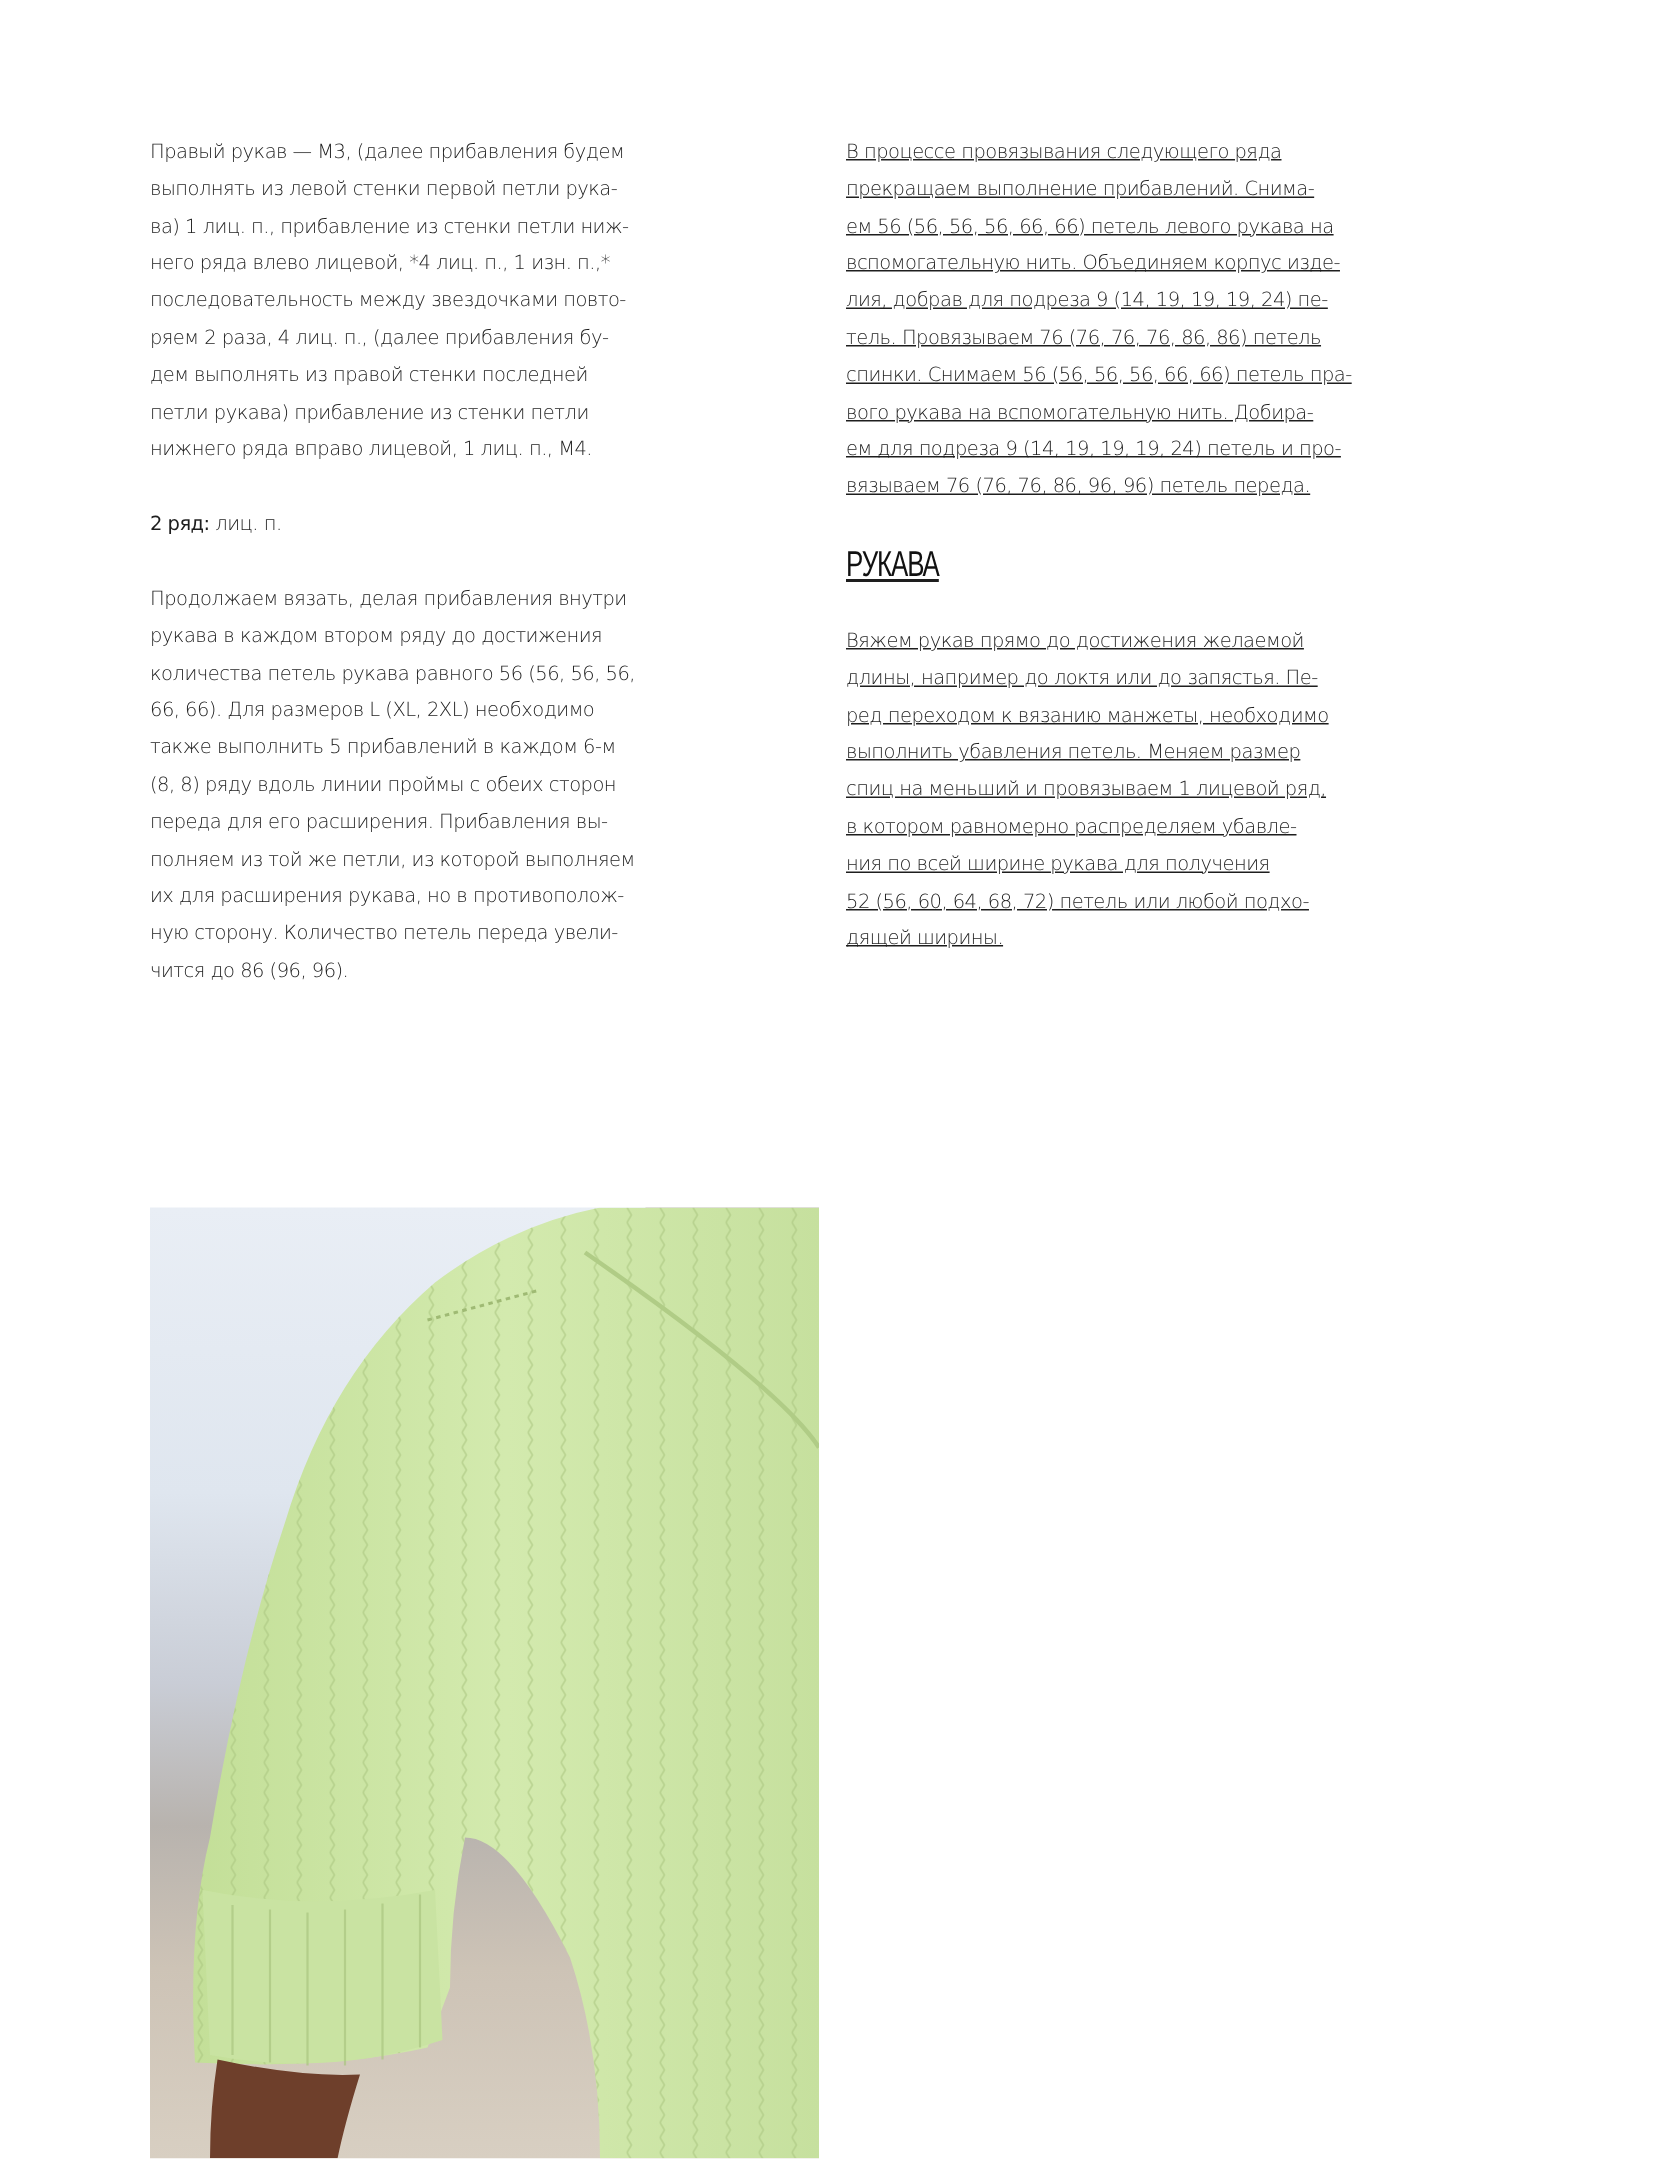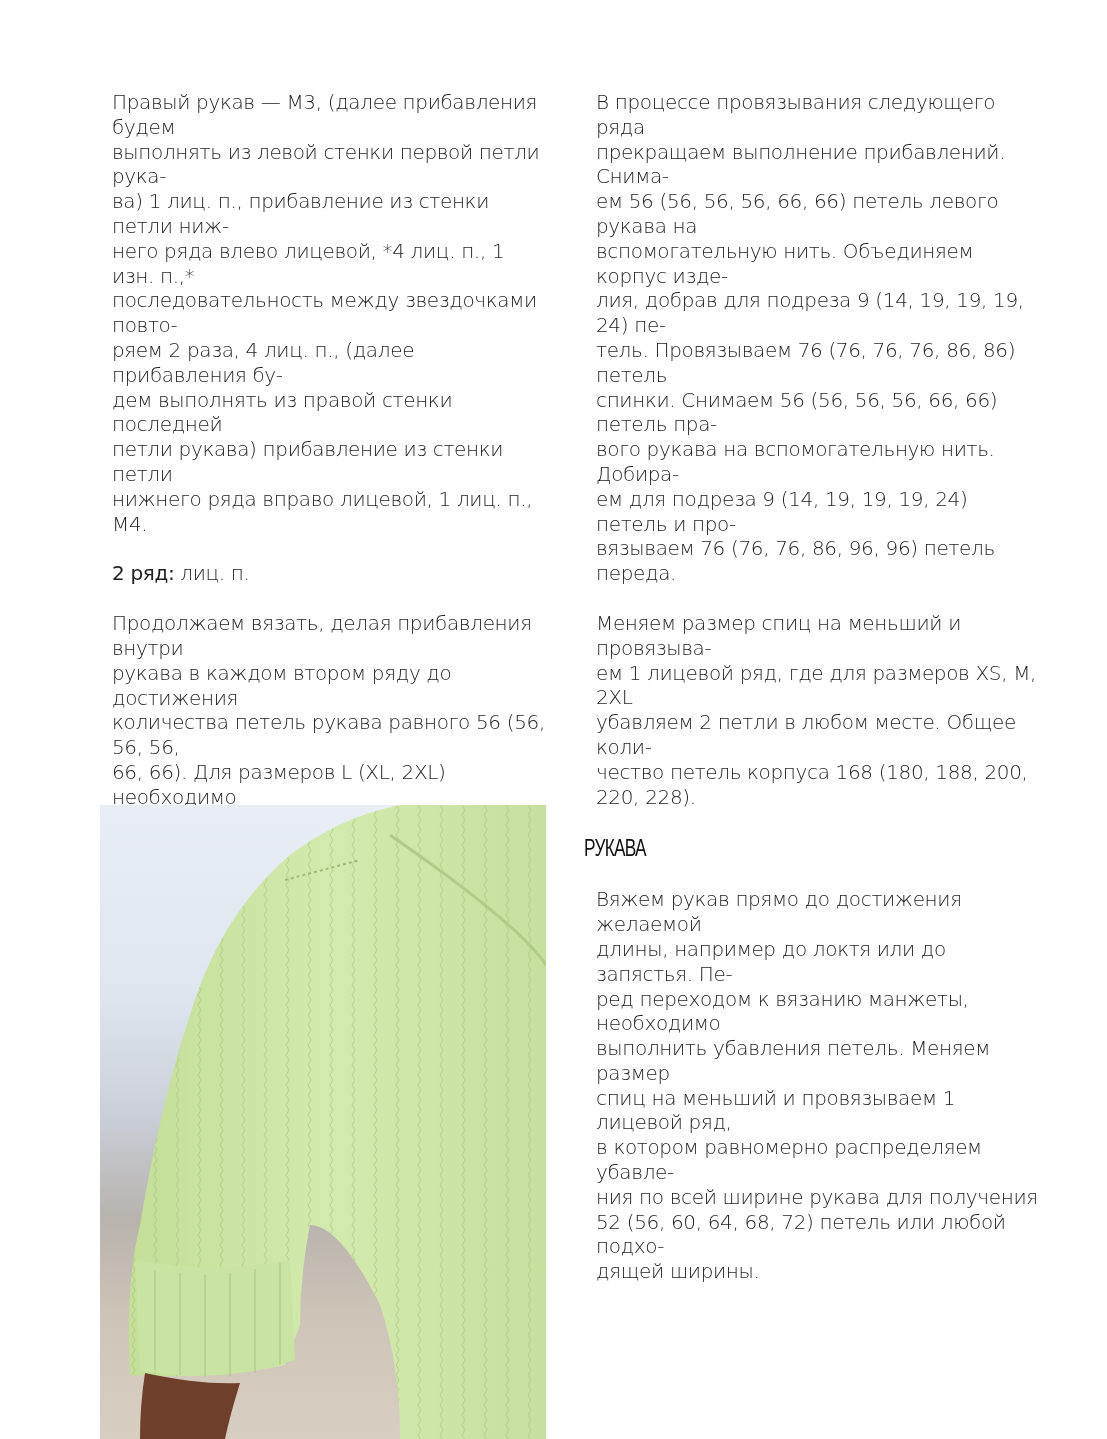--- a/index.html
+++ b/index.html
@@ -13,24 +13,24 @@
       position: relative;
       overflow: hidden;
       font-family: "DejaVu Sans", sans-serif;
       color: #1e1e1e;
     }
     .col {
       position: absolute;
       top: 90px;
     }
     .col-left { left: 100px; width: 450px; }
-    .col-right { left: 584px; width: 460px; }
+    .col-right { left: 564px; width: 460px; text-decoration: underline; }
     p {
-      margin: 0 0 25px 12px;
-      font-size: 20px;
+      margin: 0 0 25px 0;
+      font-size: 13px;
       line-height: 24.8px;
       letter-spacing: -0.35px;
       font-weight: 300;
       white-space: pre-line;
     }
     p b { font-weight: normal; }
     h2 {
       margin: 12px 0 25px 0;
       font-family: "Liberation Sans", sans-serif;
       font-size: 24px;
@@ -83,24 +83,20 @@
   <p>В процессе провязывания следующего ряда
 прекращаем выполнение прибавлений. Снима-
 ем 56 (56, 56, 56, 66, 66) петель левого рукава на
 вспомогательную нить. Объединяем корпус изде-
 лия, добрав для подреза 9 (14, 19, 19, 19, 24) пе-
 тель. Провязываем 76 (76, 76, 76, 86, 86) петель
 спинки. Снимаем 56 (56, 56, 56, 66, 66) петель пра-
 вого рукава на вспомогательную нить. Добира-
 ем для подреза 9 (14, 19, 19, 19, 24) петель и про-
 вязываем 76 (76, 76, 86, 96, 96) петель переда.</p>
-  <p>Меняем размер спиц на меньший и провязыва-
-ем 1 лицевой ряд, где для размеров XS, M, 2XL
-убавляем 2 петли в любом месте. Общее коли-
-чество петель корпуса 168 (180, 188, 200, 220, 228).</p>
   <h2>РУКАВА</h2>
   <p>Вяжем рукав прямо до достижения желаемой
 длины, например до локтя или до запястья. Пе-
 ред переходом к вязанию манжеты, необходимо
 выполнить убавления петель. Меняем размер
 спиц на меньший и провязываем 1 лицевой ряд,
 в котором равномерно распределяем убавле-
 ния по всей ширине рукава для получения
 52 (56, 60, 64, 68, 72) петель или любой подхо-
 дящей ширины.</p>

